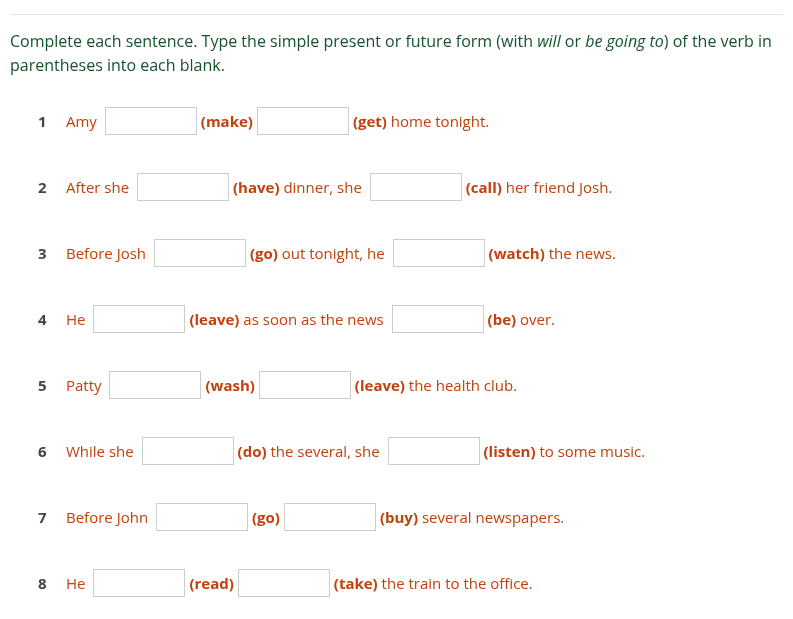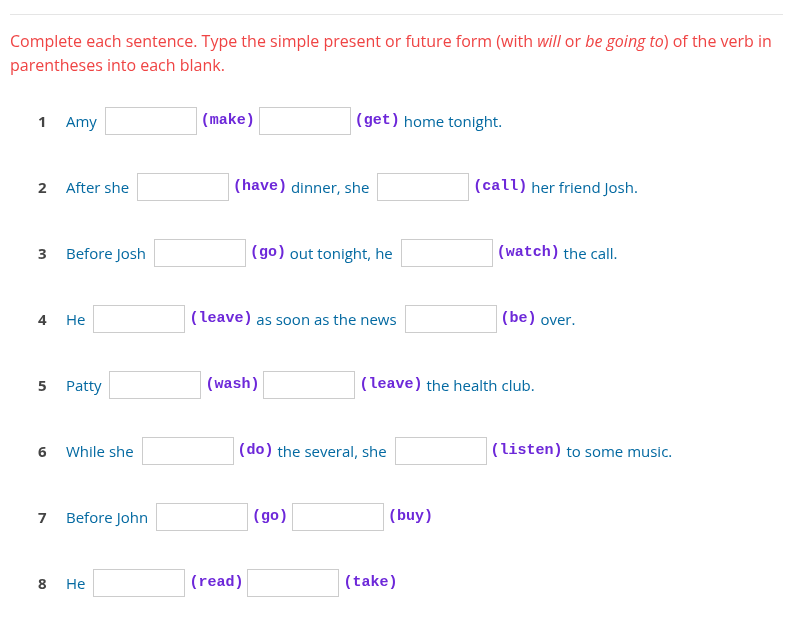--- a/index.html
+++ b/index.html
@@ -10,21 +10,21 @@
     margin: 0;
     padding: 10px;
     background: #fff;
     width: 793px;
   }
   .divider {
     border-top: 1px solid #e5e5e5;
     margin: 4px 0 14px 0;
   }
   .instructions {
-    color: #ef4444;
+    color: #14532d;
     font-size: 16px;
     line-height: 1.5;
     margin-bottom: 30px;
   }
   .instructions em { font-style: italic; }
   .exercise-list {
     padding-left: 28px;
   }
   .exercise-row {
     display: flex;
@@ -35,28 +35,27 @@
     row-gap: 8px;
   }
   .exercise-number {
     font-weight: 700;
     color: #444;
     width: 28px;
     flex-shrink: 0;
     font-size: 15px;
   }
   .sentence-part {
-    color: #0369a1;
+    color: #c2410c;
     font-size: 15px;
     white-space: pre;
   }
   .verb {
     font-weight: 700;
-    color: #6d28d9;
-    font-family: Liberation Mono, monospace;
+    color: #c2410c;
   }
   input.blank {
     border: 1px solid #ccc;
     height: 28px;
     padding: 2px 5px;
     font-size: 14px;
     color: #333;
     width: 92px;
     margin: 0 4px;
     vertical-align: middle;
@@ -93,21 +92,21 @@
       <span class="sentence-part"> her friend Josh.</span>
     </div>
     <div class="exercise-row">
       <span class="exercise-number">3</span>
       <span class="sentence-part">Before Josh </span>
       <input type="text" class="blank" style="">
       <span class="sentence-part verb">(go)</span>
       <span class="sentence-part"> out tonight, he </span>
       <input type="text" class="blank" style="">
       <span class="sentence-part verb">(watch)</span>
-      <span class="sentence-part"> the call.</span>
+      <span class="sentence-part"> the news.</span>
     </div>
     <div class="exercise-row">
       <span class="exercise-number">4</span>
       <span class="sentence-part">He </span>
       <input type="text" class="blank" style="">
       <span class="sentence-part verb">(leave)</span>
       <span class="sentence-part"> as soon as the news </span>
       <input type="text" class="blank" style="">
       <span class="sentence-part verb">(be)</span>
       <span class="sentence-part"> over.</span>
@@ -131,22 +130,24 @@
       <span class="sentence-part verb">(listen)</span>
       <span class="sentence-part"> to some music.</span>
     </div>
     <div class="exercise-row">
       <span class="exercise-number">7</span>
       <span class="sentence-part">Before John </span>
       <input type="text" class="blank" style="">
       <span class="sentence-part verb">(go)</span>
       <input type="text" class="blank" style="">
       <span class="sentence-part verb">(buy)</span>
+      <span class="sentence-part"> several newspapers.</span>
     </div>
     <div class="exercise-row">
       <span class="exercise-number">8</span>
       <span class="sentence-part">He </span>
       <input type="text" class="blank" style="">
       <span class="sentence-part verb">(read)</span>
       <input type="text" class="blank" style="">
       <span class="sentence-part verb">(take)</span>
+      <span class="sentence-part"> the train to the office.</span>
     </div>
   </div>
 
 </body></html>

